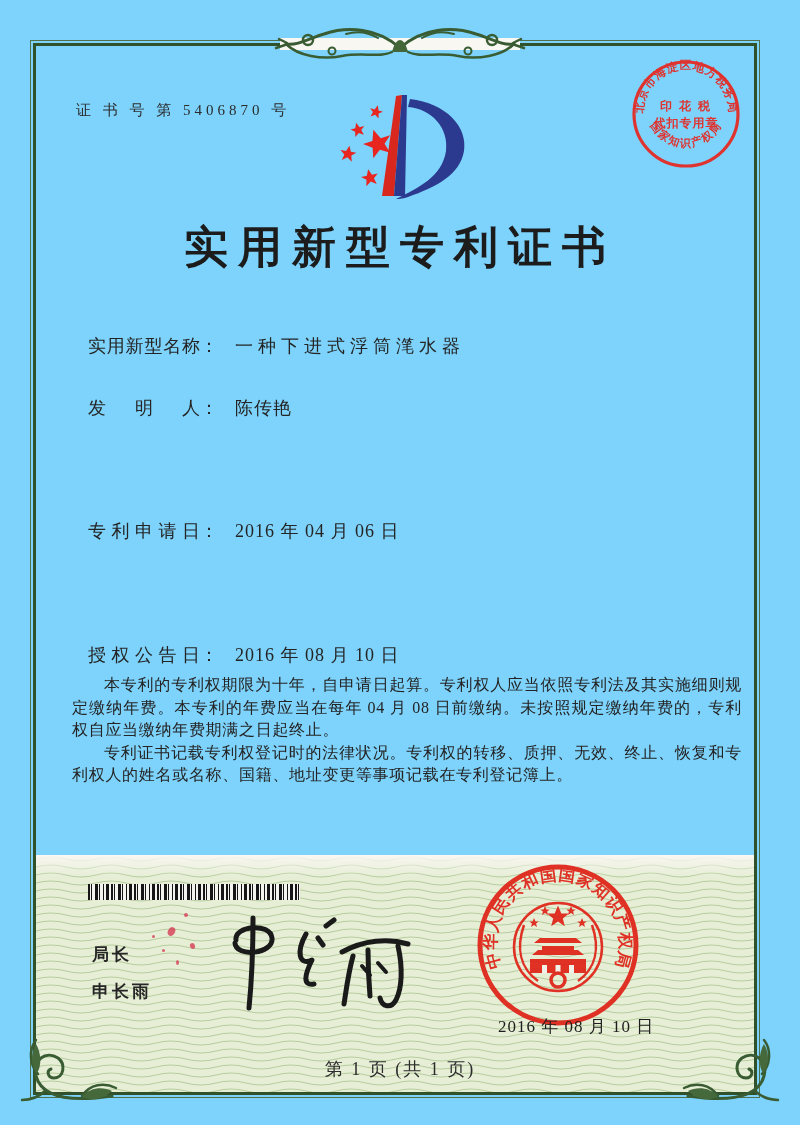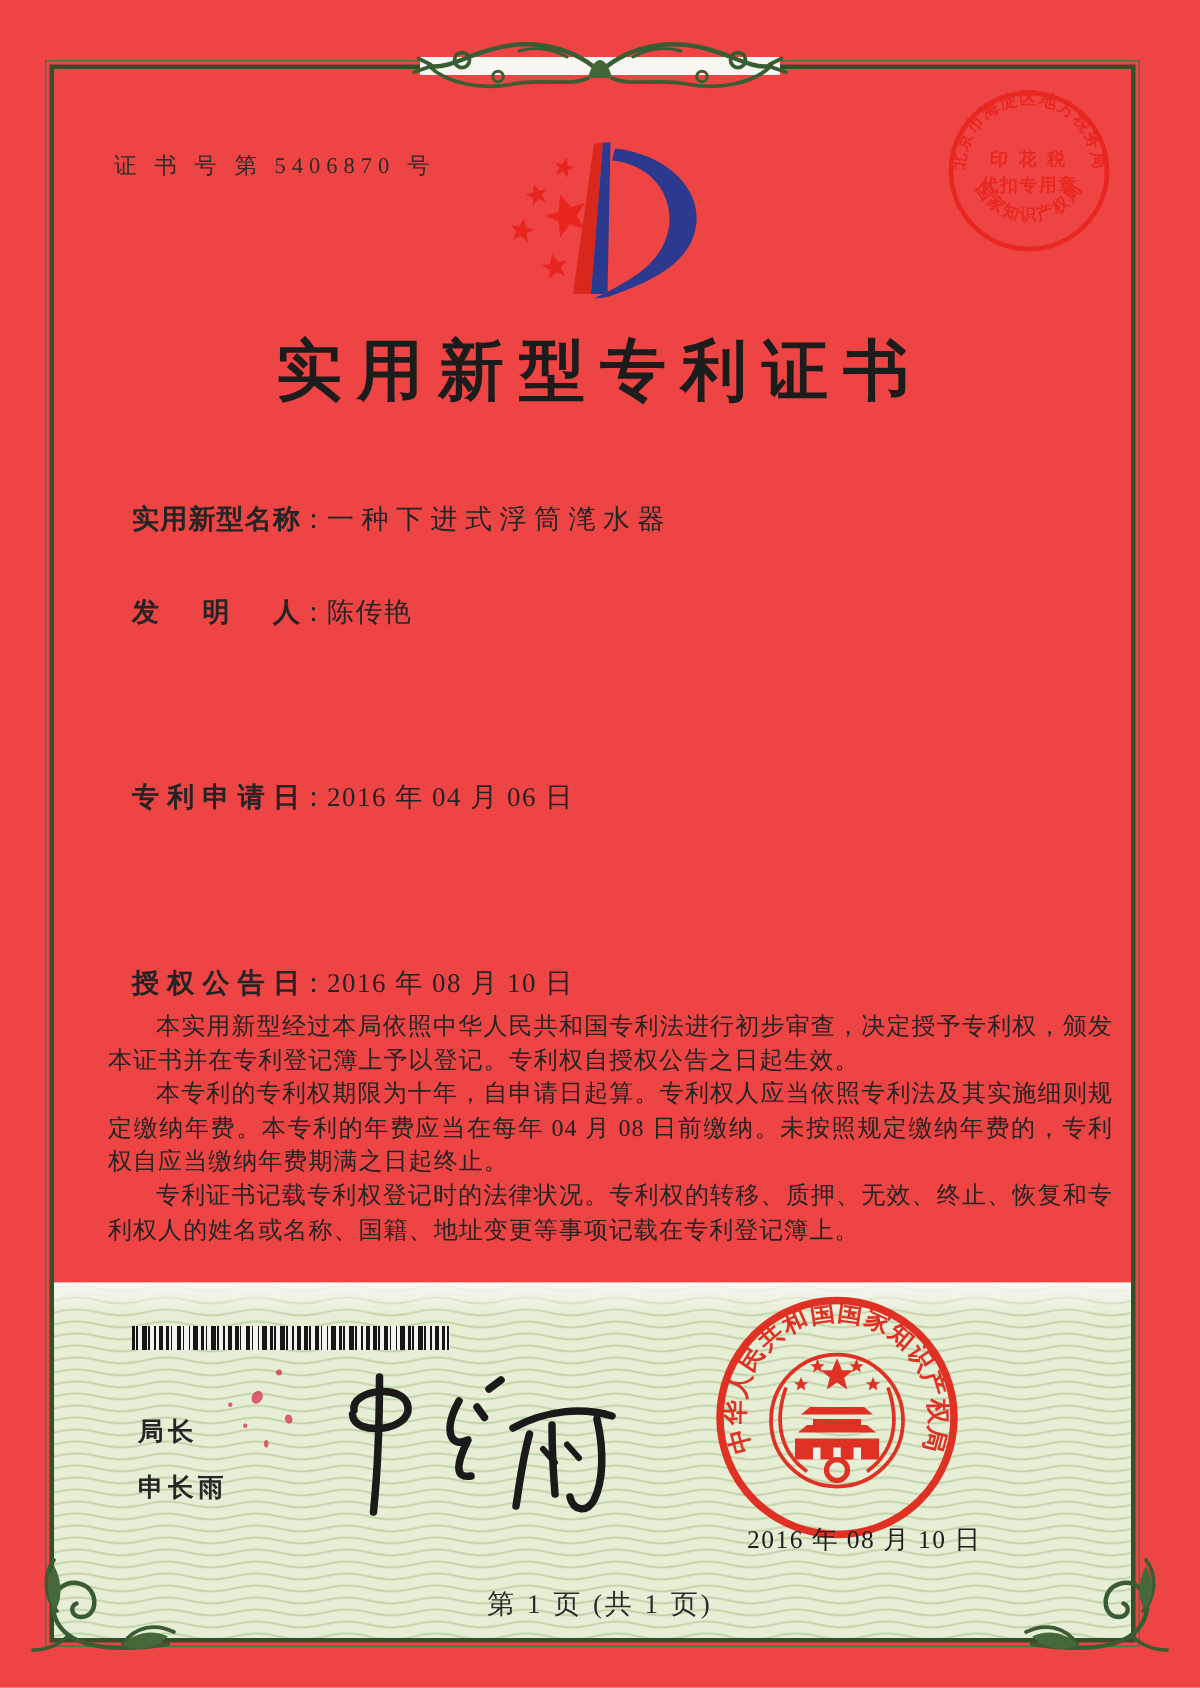--- a/index.html
+++ b/index.html
@@ -1,34 +1,34 @@
 <!DOCTYPE html>
 <html><head>
 <meta charset="utf-8">
 <style>
   html,body{margin:0;padding:0;}
   body{width:800px;height:1125px;background:#e9e7e2;font-family:"Liberation Serif","DejaVu Serif",serif;}
-  .page{position:relative;width:800px;height:1125px;background:#ef4444;overflow:hidden;}
+  .page{position:relative;width:800px;height:1125px;background:#7dd3fc;overflow:hidden;}
   .abs{position:absolute;}
 
   
   .frame{position:absolute;left:30px;top:40px;width:728px;height:1056px;border:1px solid #52714a;z-index:2;pointer-events:none;}
   .frame-inner{position:absolute;inset:2px;border:3px solid #30512a;}
 
   
   .band{left:36px;top:855px;width:718px;height:238px;z-index:1;}
   .band-fade{position:absolute;left:0;top:0;width:100%;height:22px;background:linear-gradient(#f9f7f2,rgba(249,247,242,0));}
 
   .cert-no{left:76px;top:101px;font-size:15px;letter-spacing:4px;color:#2b2b2b;z-index:3;}
   .title{left:0;top:218px;width:800px;text-align:center;font-size:44px;font-weight:bold;letter-spacing:10px;color:#1c1c1c;z-index:3;}
 
   .field{left:88px;font-size:18px;color:#242424;white-space:nowrap;z-index:3;}
-  .f-label{display:inline-block;width:112px;text-align:justify;text-align-last:justify;font-weight:bold;}
+  .f-label{display:inline-block;width:112px;text-align:justify;text-align-last:justify;}
   .f-colon{display:inline-block;}
-  .f-value{letter-spacing:1px;}
+  .f-value{letter-spacing:1px;margin-left:17px;}
   .f-value.wide{letter-spacing:5px;}
 
   .body-text{left:72px;top:674px;width:670px;z-index:3;color:#242424;}
   .body-text p{margin:0;font-size:16px;line-height:22.6px;letter-spacing:0.7px;text-indent:2em;text-align:justify;}
 
   .barcode{left:88px;top:884px;width:212px;height:16px;z-index:3;
     background:repeating-linear-gradient(90deg,#161616 0 2px,#f4f4ee 2px 3px,#161616 3px 4px,#f4f4ee 4px 7px,#161616 7px 10px,#f4f4ee 10px 11px,#161616 11px 12px,#f4f4ee 12px 15px,#161616 15px 16px,#f4f4ee 16px 18px,#161616 18px 21px,#f4f4ee 21px 23px);}
 
   .director{left:92px;top:943px;z-index:3;font-family:"Liberation Sans","DejaVu Sans",sans-serif;font-weight:700;font-size:17px;letter-spacing:3px;color:#262626;}
   .director-name{left:92px;top:980px;}
@@ -148,21 +148,20 @@
     <span class="f-label">发明人</span><span class="f-colon">：</span><span class="f-value">陈传艳</span>
   </div>
   <div class="abs field" style="top:519px">
     <span class="f-label">专利申请日</span><span class="f-colon">：</span><span class="f-value">2016 年 04 月 06 日</span>
   </div>
   <div class="abs field" style="top:643px">
     <span class="f-label">授权公告日</span><span class="f-colon">：</span><span class="f-value">2016 年 08 月 10 日</span>
   </div>
 
   <div class="abs body-text">
-    <p>本实用新型经过本局依照中华人民共和国专利法进行初步审查，决定授予专利权，颁发本证书并在专利登记簿上予以登记。专利权自授权公告之日起生效。</p>
     <p>本专利的专利权期限为十年，自申请日起算。专利权人应当依照专利法及其实施细则规定缴纳年费。本专利的年费应当在每年 04 月 08 日前缴纳。未按照规定缴纳年费的，专利权自应当缴纳年费期满之日起终止。</p>
     <p>专利证书记载专利权登记时的法律状况。专利权的转移、质押、无效、终止、恢复和专利权人的姓名或名称、国籍、地址变更等事项记载在专利登记簿上。</p>
   </div>
 
   <div class="abs barcode"></div>
 
   <div class="abs director">局长</div>
   <div class="abs director director-name">申长雨</div>
 
   <div class="abs speckles">

